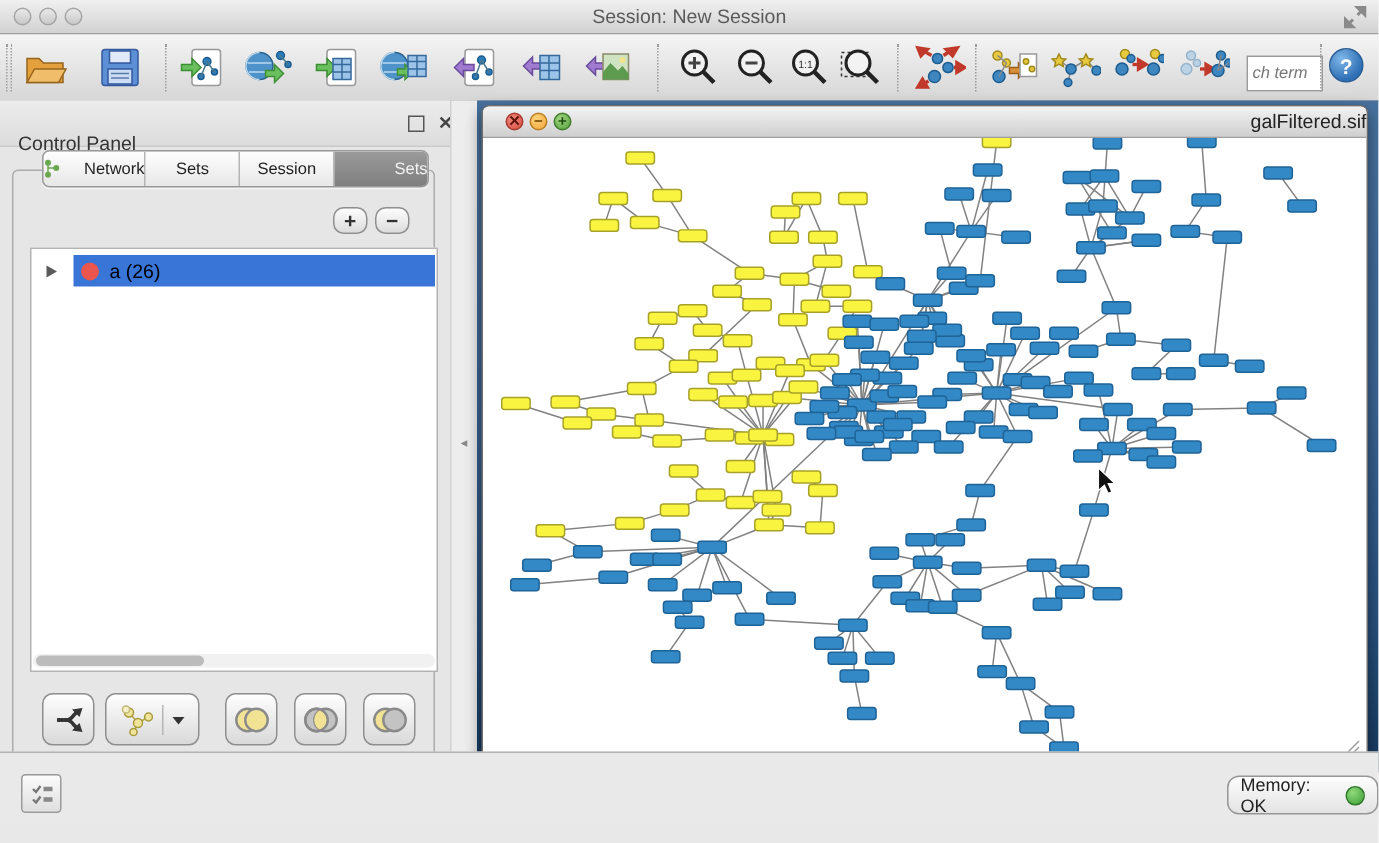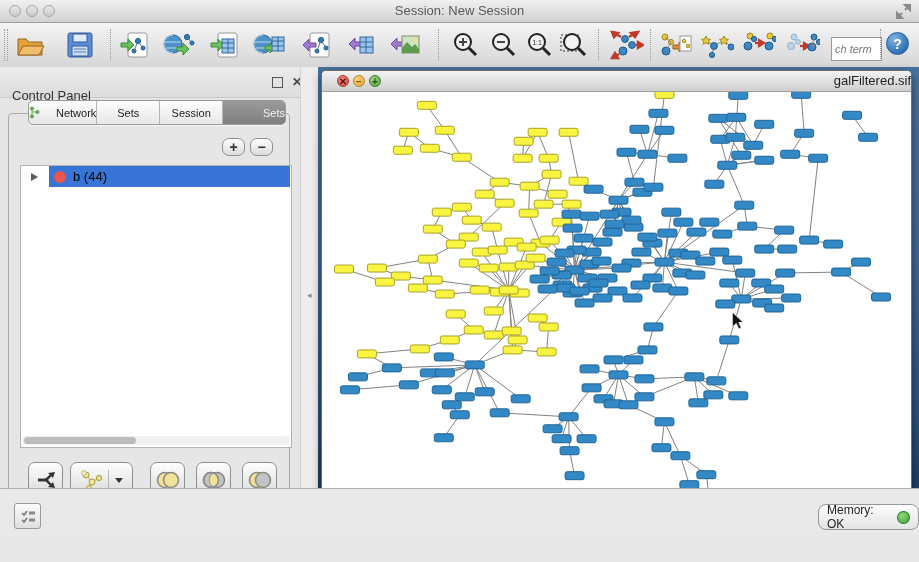--- a/index.html
+++ b/index.html
@@ -72,21 +72,21 @@
   #netwin-title{width:100%;text-align:right;font-size:13px;color:#222;line-height:20px;}
   .itl{top:4px;width:12px;height:12px;border-radius:50%;box-sizing:border-box;color:#5c3b10;
       font-size:10px;line-height:11px;text-align:center;font-weight:bold;}
   #itl-close{left:15px;background:radial-gradient(circle at 35% 30%,#f1867c,#d94f42);border:1px solid #a83b30;color:#5e120c;}
   #itl-min{left:31px;background:radial-gradient(circle at 35% 30%,#fbd27a,#f2a73b);border:1px solid #b97f22;color:#7a4d0a;}
   #itl-max{left:47px;background:radial-gradient(circle at 35% 30%,#9ed47e,#58a33f);border:1px solid #417c2c;color:#1d4b10;}
   #canvas{left:0;top:21px;width:587px;height:415px;background:#fff;}
   #graphsvg{position:absolute;left:0;top:0;}
   #resize-grip{right:2px;bottom:2px;}
   
-  #statusbar{left:0;top:488px;width:919px;height:47px;background:#e9e9e9;border-top:1px solid #b2b2b2;}
+  #statusbar{left:0;top:501px;width:919px;height:47px;background:#e9e9e9;border-top:1px solid #b2b2b2;}
   #taskbtn{left:14px;top:14px;width:25px;height:24px;border:1px solid #9a9a9a;border-radius:3px;
      background:linear-gradient(180deg,#fbfbfb,#dfdfdf);display:flex;align-items:center;justify-content:center;}
   #membadge{left:818px;top:15px;height:24px;padding:0 8px;border:1px solid #979797;border-radius:8px;
      background:linear-gradient(180deg,#fdfdfd,#e3e3e3);display:flex;align-items:center;gap:6px;
      font-size:12px;color:#222;}
   #memdot{width:13px;height:13px;border-radius:50%;background:radial-gradient(circle at 35% 30%,#8fd97a,#3f9e37);
      border:1px solid #2e7a28;box-sizing:border-box;}
 </style>
 </head>
 <body>
@@ -379,25 +379,25 @@
     </div>
     <div class="tab active">
       <span>Sets</span>
     </div>
   </div>
 
   <div class="pmbtn" style="left:222px">+</div>
   <div class="pmbtn" style="left:250px">−</div>
 
   <div class="abs" id="setlist">
-    <div class="setrow">
+    <div class="setrow" style="margin-top:4px">
       <div class="hl"></div>
       <div class="disc"></div>
       <div class="reddot"></div>
-      <div class="lbl">b (44)</div>
+      <div class="lbl">a (26)</div>
     </div>
   </div>
   <div class="abs" id="hscroll">
     <div class="abs" id="hthumb"></div>
   </div>
 
   <div class="opbtn" style="left:28px;width:35px">
     <svg width="22" height="22">
       <g stroke="#333" stroke-width="2.4" fill="none">
           <path d="M3 11 h6 q3 0 5 -3 l3 -3"></path>

